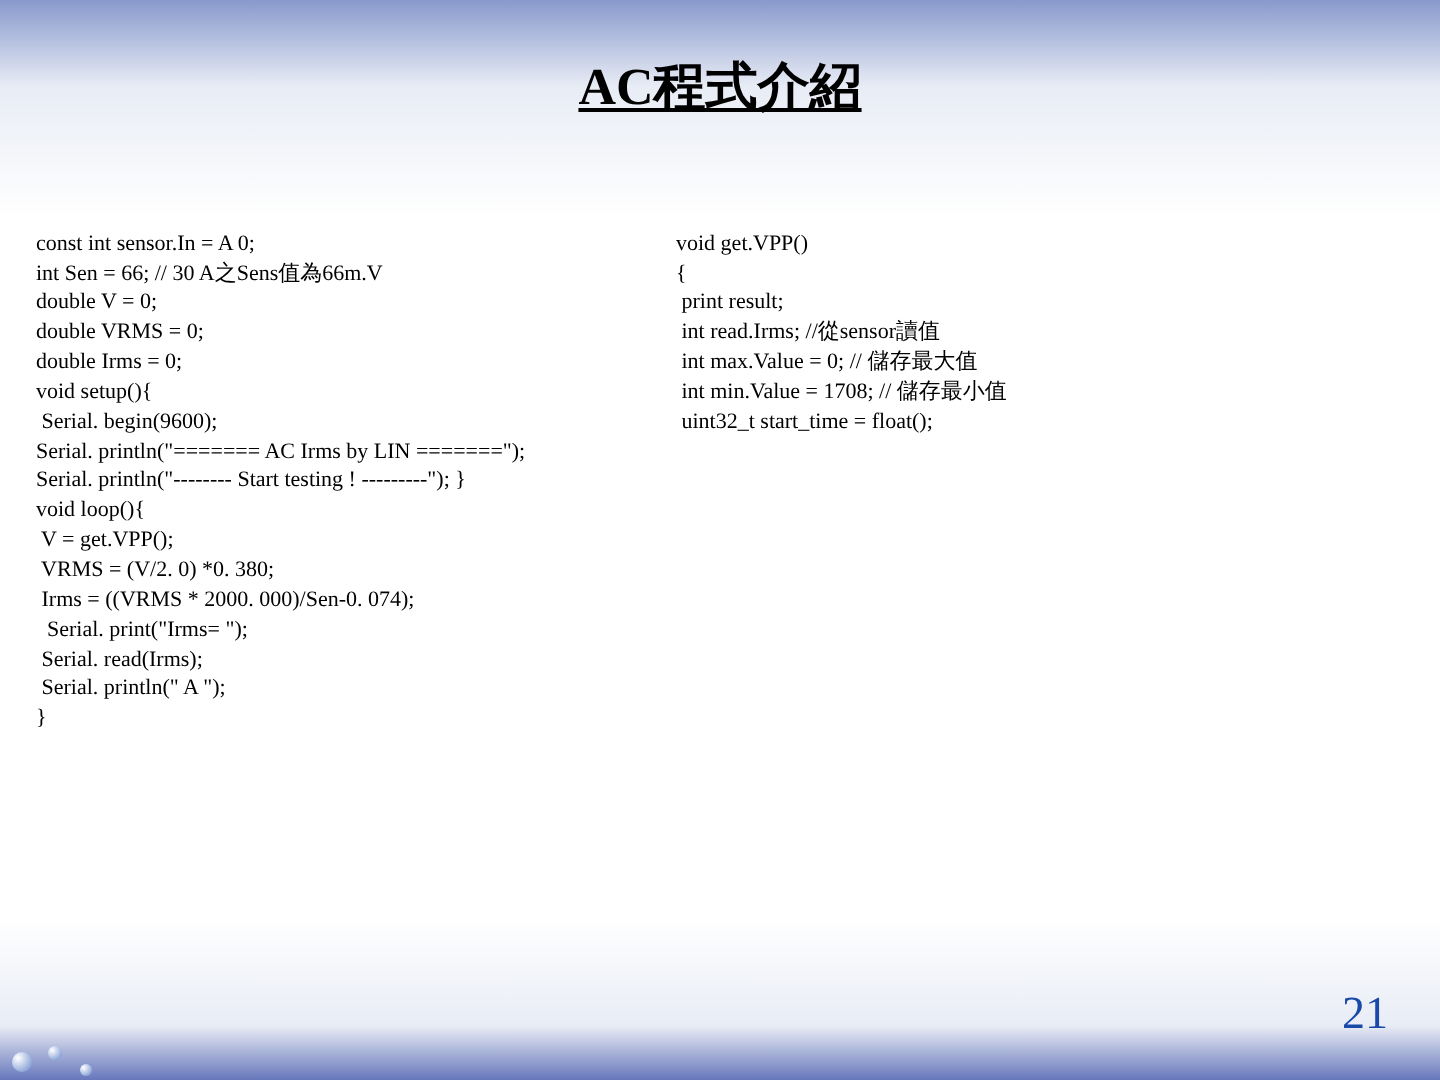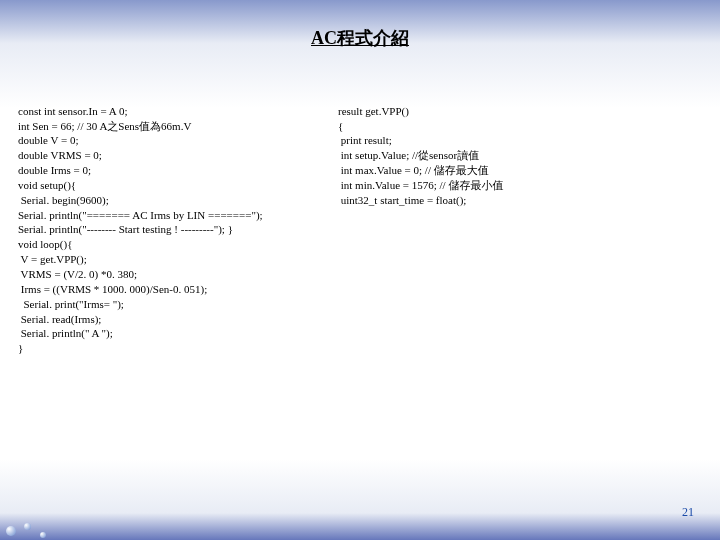--- a/index.html
+++ b/index.html
@@ -17,21 +17,21 @@
     padding: 20px 18px 30px 18px;
     position: relative;
   }
   .title-wrap {
     text-align: center;
     margin-bottom: 24px;
     margin-top: 6px;
   }
   .title {
     display: inline-block;
-    font-size: 18px;
+    font-size: 26px;
     font-weight: bold;
     color: #000;
     text-decoration: underline;
     font-family: "Microsoft JhengHei", "PMingLiU", serif;
   }
   .code-area {
     font-size: 11px;
     line-height: 1.35;
     color: #000;
     font-family: "Times New Roman", "Microsoft JhengHei", serif;
@@ -41,21 +41,21 @@
   .two-col {
     display: flex;
   }
   .col-left { width: 320px; }
   .col-right { flex: 1; }
   .pagenum {
     position: absolute;
     bottom: 20px;
     right: 26px;
     color: #1a4aa8;
-    font-size: 12px;
+    font-size: 23px;
     font-family: "Times New Roman", serif;
   }
   .dot {
     position: absolute;
     width: 10px; height: 10px;
     border-radius: 50%;
     background: radial-gradient(circle at 30% 30%, #fff, #6688cc);
   }
   .d1 { bottom: 4px; left: 6px; }
   .d2 { bottom: 10px; left: 24px; width:7px; height:7px; }
@@ -71,33 +71,33 @@
 
   <div class="code-area">
     <div class="two-col">
       <div class="col-left"><span>const int sensor.In = A 0;</span>
 <span>int Sen = 66; // 30 A之Sens值為66m.V</span>
 <span>double V = 0;</span>
 <span>double VRMS = 0;</span>
 <span>double Irms = 0;</span>
 <span>void setup(){</span>
 <span> Serial. begin(9600);</span></div>
-      <div class="col-right"><span>result get.VPP()</span>
+      <div class="col-right"><span>void get.VPP()</span>
 <span>{</span>
 <span> print result;</span>
-<span> int setup.Value; //從sensor讀值</span>
+<span> int read.Irms; //從sensor讀值</span>
 <span> int max.Value = 0; // 儲存最大值</span>
-<span> int min.Value = 1576; // 儲存最小值</span>
+<span> int min.Value = 1708; // 儲存最小值</span>
 <span> uint32_t start_time = float();</span></div>
     </div><span>Serial. println("======= AC Irms by LIN =======");</span>
 <span>Serial. println("-------- Start testing ! ---------"); }</span>
 <span>void loop(){</span>
 <span> V = get.VPP();</span>
 <span> VRMS = (V/2. 0) *0. 380;</span>
-<span> Irms = ((VRMS * 1000. 000)/Sen-0. 051);</span>
+<span> Irms = ((VRMS * 2000. 000)/Sen-0. 074);</span>
 <span>  Serial. print("Irms= ");</span>
 <span> Serial. read(Irms);</span>
 <span> Serial. println(" A ");</span>
 <span>}</span></div>
 
   <div class="pagenum">21</div>
 
   <div class="dot d1"></div>
   <div class="dot d2"></div>
   <div class="dot d3"></div>

